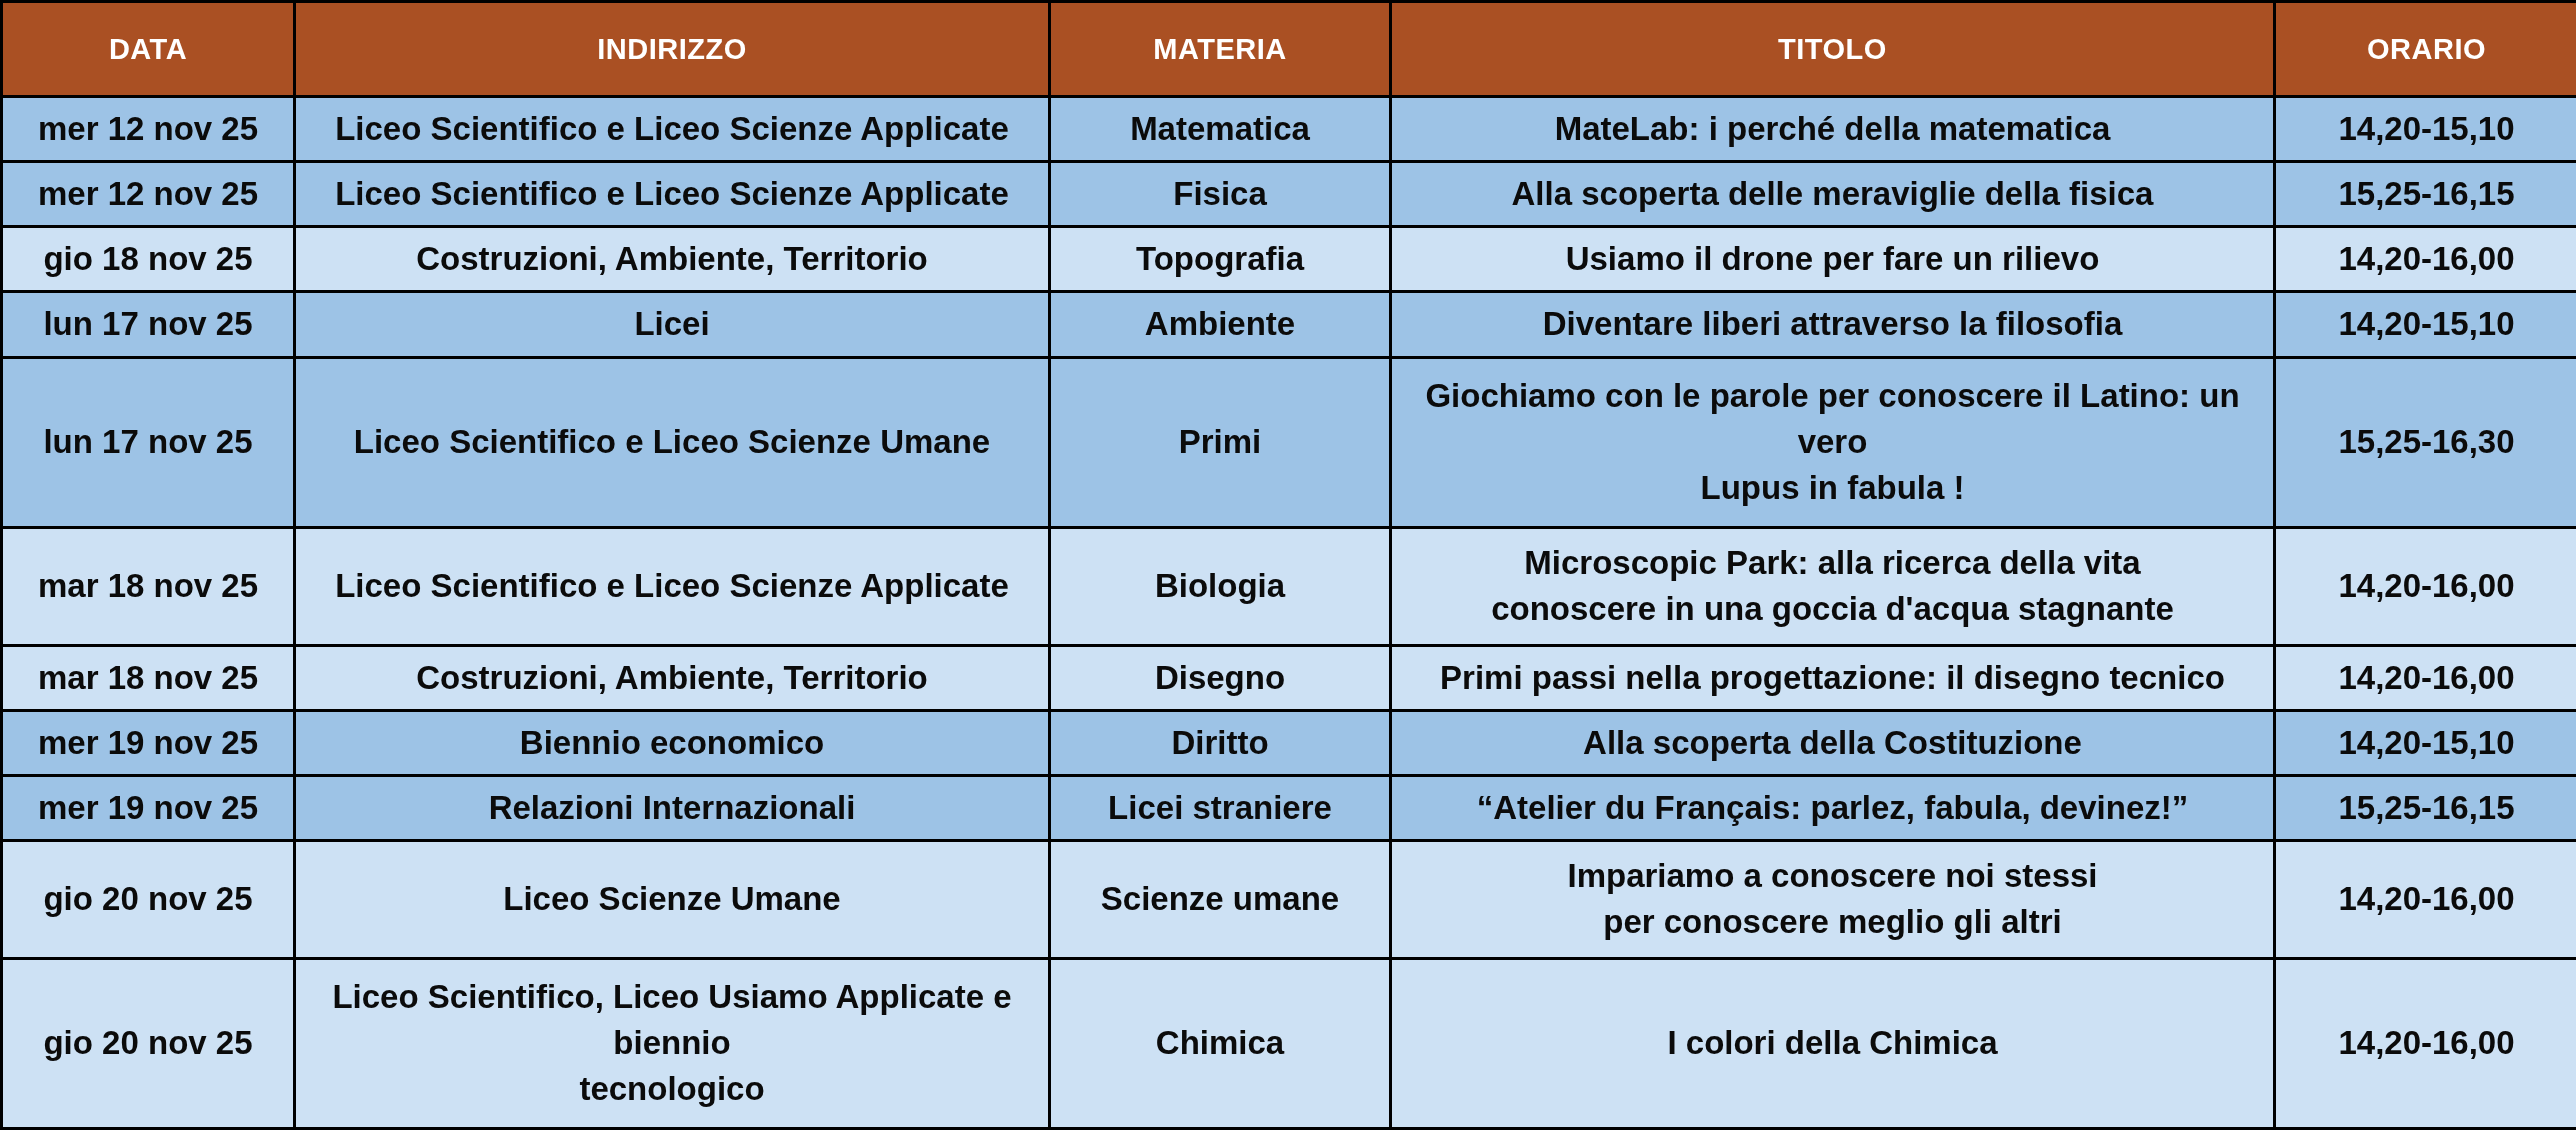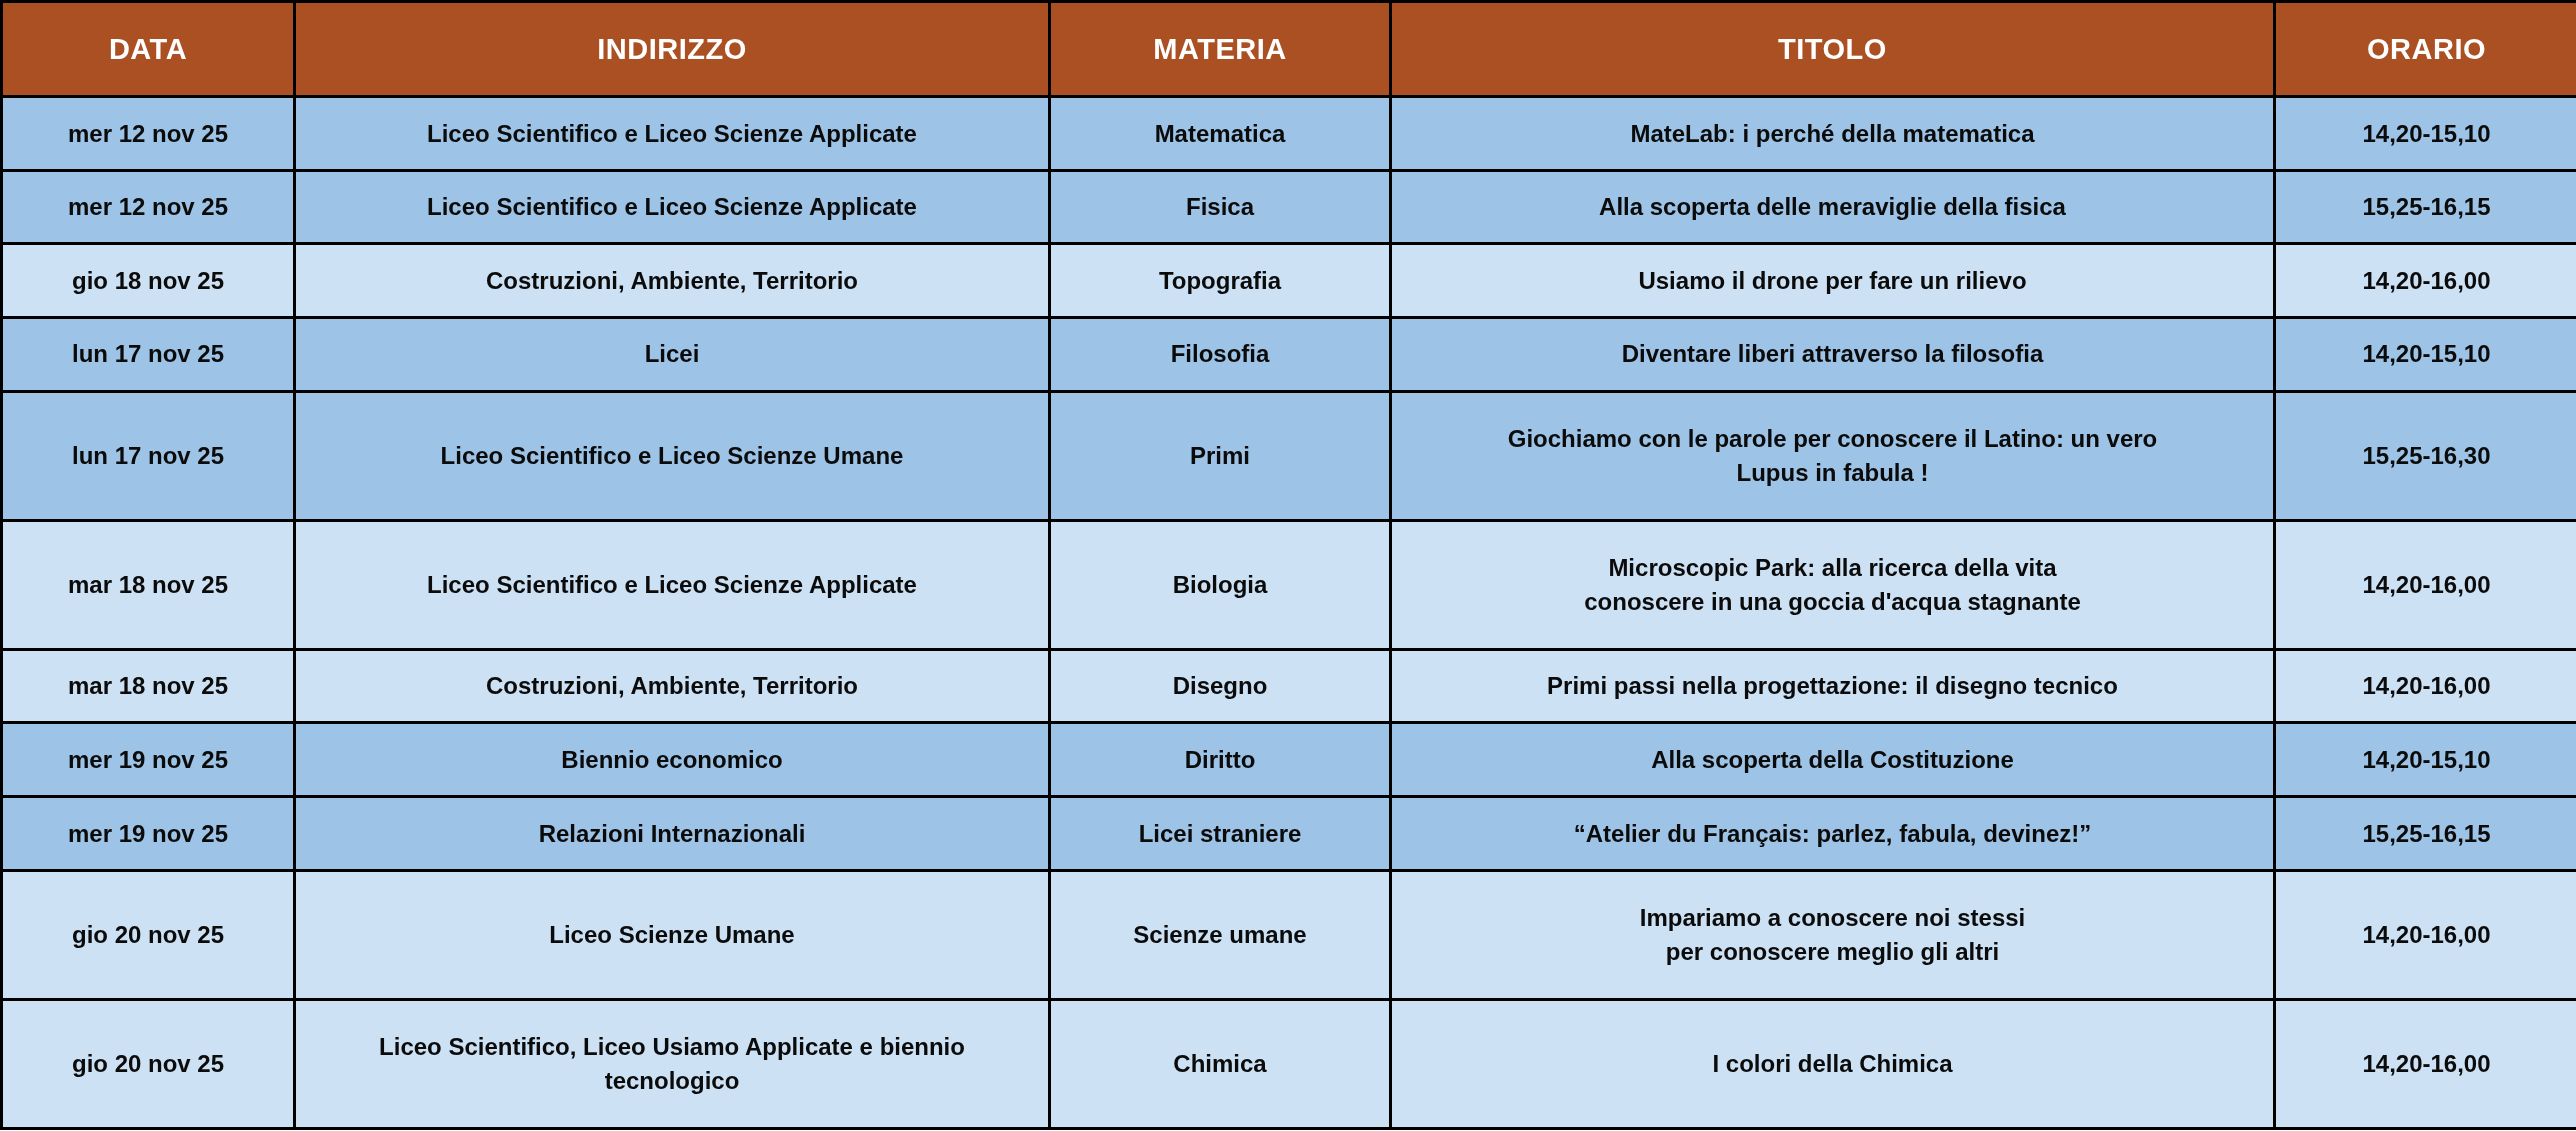--- a/index.html
+++ b/index.html
@@ -40,21 +40,21 @@
     line-height: 1.4;
   }
   thead th {
     background: var(--header-bg);
     color: var(--header-text);
     font-size: 29px;
     letter-spacing: 0.5px;
     height: 95px;
   }
   tbody td {
-    font-size: 24px;
+    font-size: 33px;
   }
   tr.shade-medium td { background: var(--row-medium); }
   tr.shade-light  td { background: var(--row-light); }
 </style>
 </head>
 <body>
 
 <div class="page">
   <table class="schedule">
     <colgroup id="colgroup">
@@ -91,21 +91,21 @@
         <tr class="shade-light">
           <td>gio 18 nov 25</td>
           <td>Costruzioni, Ambiente, Territorio</td>
           <td>Topografia</td>
           <td>Usiamo il drone per fare un rilievo</td>
           <td>14,20-16,00</td>
         </tr>
         <tr class="shade-medium">
           <td>lun 17 nov 25</td>
           <td>Licei</td>
-          <td>Filosofia</td>
+          <td>Ambiente</td>
           <td>Diventare liberi attraverso la filosofia</td>
           <td>14,20-15,10</td>
         </tr>
         <tr class="shade-medium">
           <td>lun 17 nov 25</td>
           <td>Liceo Scientifico e Liceo Scienze Umane</td>
           <td>Primi</td>
           <td>Giochiamo con le parole per conoscere il Latino: un vero
 Lupus in fabula !</td>
           <td>15,25-16,30</td>

